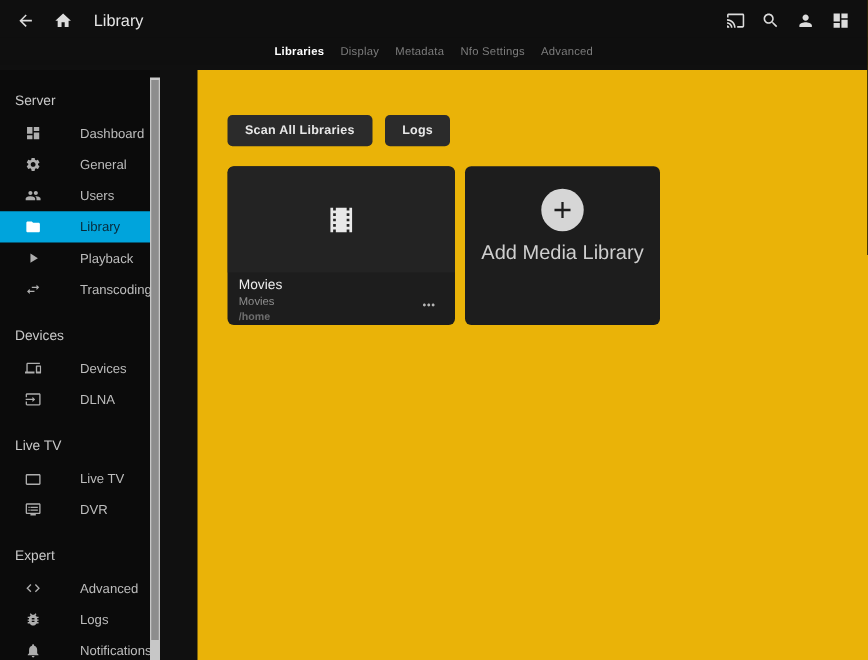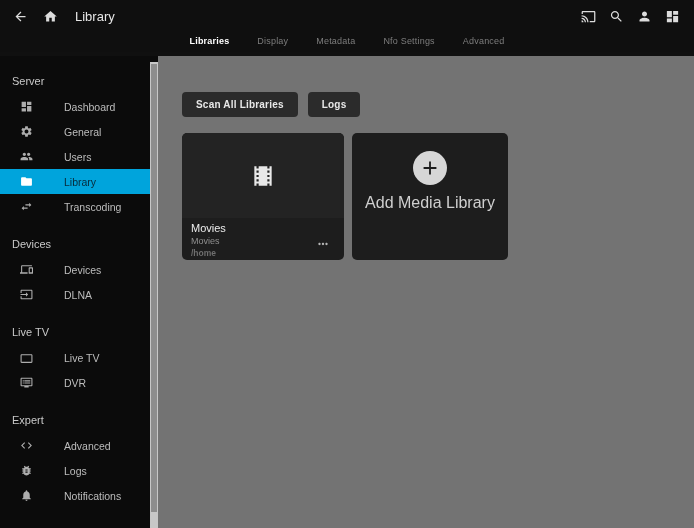--- a/index.html
+++ b/index.html
@@ -9,48 +9,48 @@
 
   
   .topbar { position:absolute; top:0; left:0; width:694px; height:32px; display:flex; align-items:center; padding:0 8px; background:#0f0f0f; }
   .iconbtn { width:24px; height:24px; display:flex; align-items:center; justify-content:center; color:#dcdcdc; cursor:pointer; border-radius:50%; flex:0 0 auto; }
   .iconbtn svg { width:15px; height:15px; fill:currentColor; display:block; }
   .topbar-title { margin-left:13px; font-size:13px; color:#e6e6e6; font-weight:400; }
   .topbar-spacer { flex:1; }
   .topbar-right { display:flex; align-items:center; gap:4px; padding-right:2px; }
 
   
-  .tabsbar { position:absolute; top:30px; left:0; width:694px; height:22px; display:flex; align-items:center; justify-content:center; gap:28px; background:#0f0f0f; }
+  .tabsbar { position:absolute; top:30px; left:0; width:694px; height:22px; display:flex; align-items:center; justify-content:center; gap:13px; background:#0f0f0f; }
   .tab { font-size:9px; color:#7d7d7d; font-weight:500; letter-spacing:.2px; cursor:pointer; }
   .tab.selected { color:#ffffff; font-weight:700; }
 
   
-  .sidebar { position:absolute; top:56px; left:0; width:158px; bottom:0; background:#0b0b0b;text-align:center; }
+  .sidebar { position:absolute; top:56px; left:0; width:128px; bottom:0; background:#0b0b0b;text-align:center; }
   .sidebar-inner { position:absolute; top:0; left:0; right:8px; bottom:0; overflow:hidden; }
   .nav-header { height:26px; margin-top:12px; display:flex; align-items:center; padding-left:12px; font-size:11px; color:#c9c9c9; }
   .nav-header:first-child { margin-top:12px; }
   .nav-item { height:25px; display:flex; align-items:center; padding-left:20px; cursor:pointer; color:#bdbdbd;gap:20px; }
   .nav-item .nav-icon { width:13px; height:13px; color:#aeaeae; margin-right:11px; flex:0 0 auto; }
   .nav-item .nav-icon svg { width:13px; height:13px; fill:currentColor; display:block; }
   .nav-item .nav-label { font-size:10.5px; color:#bdbdbd; }
   .nav-item.selected { background:#00a4dc; }
   .nav-item.selected .nav-icon { color:#ffffff; }
   .nav-item.selected .nav-label { color:#072a3a; font-weight:500; }
 
   
   .scrollbar { position:absolute; top:6px; right:0; width:8px; bottom:0; background:#c7c7c7; }
   .scrollbar-thumb { position:absolute; top:2px; left:1px; width:6px; height:448px; background:#8d8d8d; }
 
   
-  .main { position:absolute; top:56px; left:158px; right:0; bottom:0; background:#737373; padding:36px 12px 0 24px; }
+  .main { position:absolute; top:56px; left:158px; right:0; bottom:0; background:#eab308; padding:36px 12px 0 24px; }
   .btn-row { display:flex; gap:10px; }
   .btn { height:25px; display:inline-flex; align-items:center; padding:0 14px; background:#2b2b2b; color:#e8e8e8; font-size:10px; font-weight:700; border-radius:4px; cursor:pointer; letter-spacing:.2px; }
 
   .cards-row { display:flex; gap:8px; margin-top:16px; }
-  .card { width:162px; height:127px; background:#1d1d1d; border-radius:5px; overflow:hidden; cursor:pointer; }
+  .card { width:182px; height:127px; background:#1d1d1d; border-radius:5px; overflow:hidden; cursor:pointer; }
   .card-image { height:85px; display:flex; align-items:center; justify-content:center; background:#232323; border-radius:5px 5px 0 0; }
   .card-image svg { width:26px; height:26px; fill:#e8e8e8; display:block; }
   .card-info { padding:4px 12px 0 9px; }
   .card-title { font-size:11px; color:#ececec; line-height:13px; }
   .card-info-row { display:flex; justify-content:space-between; align-items:flex-start; }
   .card-sub { font-size:9px; color:#8f8f8f; line-height:11px; margin-top:1px; }
   .card-path { font-size:8.5px; color:#6e6e6e; line-height:10px; margin-top:1px;font-weight:bold; }
   .more-btn { width:18px; height:14px; display:flex; align-items:center; justify-content:center; color:#b5b5b5; cursor:pointer; margin-top:2px; }
   .more-btn svg { width:14px; height:14px; fill:currentColor; display:block; }
 
@@ -150,20 +150,28 @@
           </span>
         <span class="nav-label">Users</span>
       </div>
       <div class="nav-item selected">
         <span class="nav-icon">
             <svg viewBox="0 0 24 24">
               <path d="M10 4H4c-1.1 0-1.99.9-1.99 2L2 18c0 1.1.9 2 2 2h16c1.1 0 2-.9 2-2V8c0-1.1-.9-2-2-2h-8l-2-2z"></path>
             </svg>
           </span>
         <span class="nav-label">Library</span>
+      </div>
+      <div class="nav-item">
+        <span class="nav-icon">
+            <svg viewBox="0 0 24 24">
+              <path d="M8 5v14l11-7z"></path>
+            </svg>
+          </span>
+        <span class="nav-label">Playback</span>
       </div>
       <div class="nav-item">
         <span class="nav-icon">
             <svg viewBox="0 0 24 24">
               <path d="M6.99 11L3 15l3.99 4v-3H14v-2H6.99v-3zM21 9l-3.99-4v3H10v2h7.01v3L21 9z"></path>
             </svg>
           </span>
         <span class="nav-label">Transcoding</span>
       </div>
 

